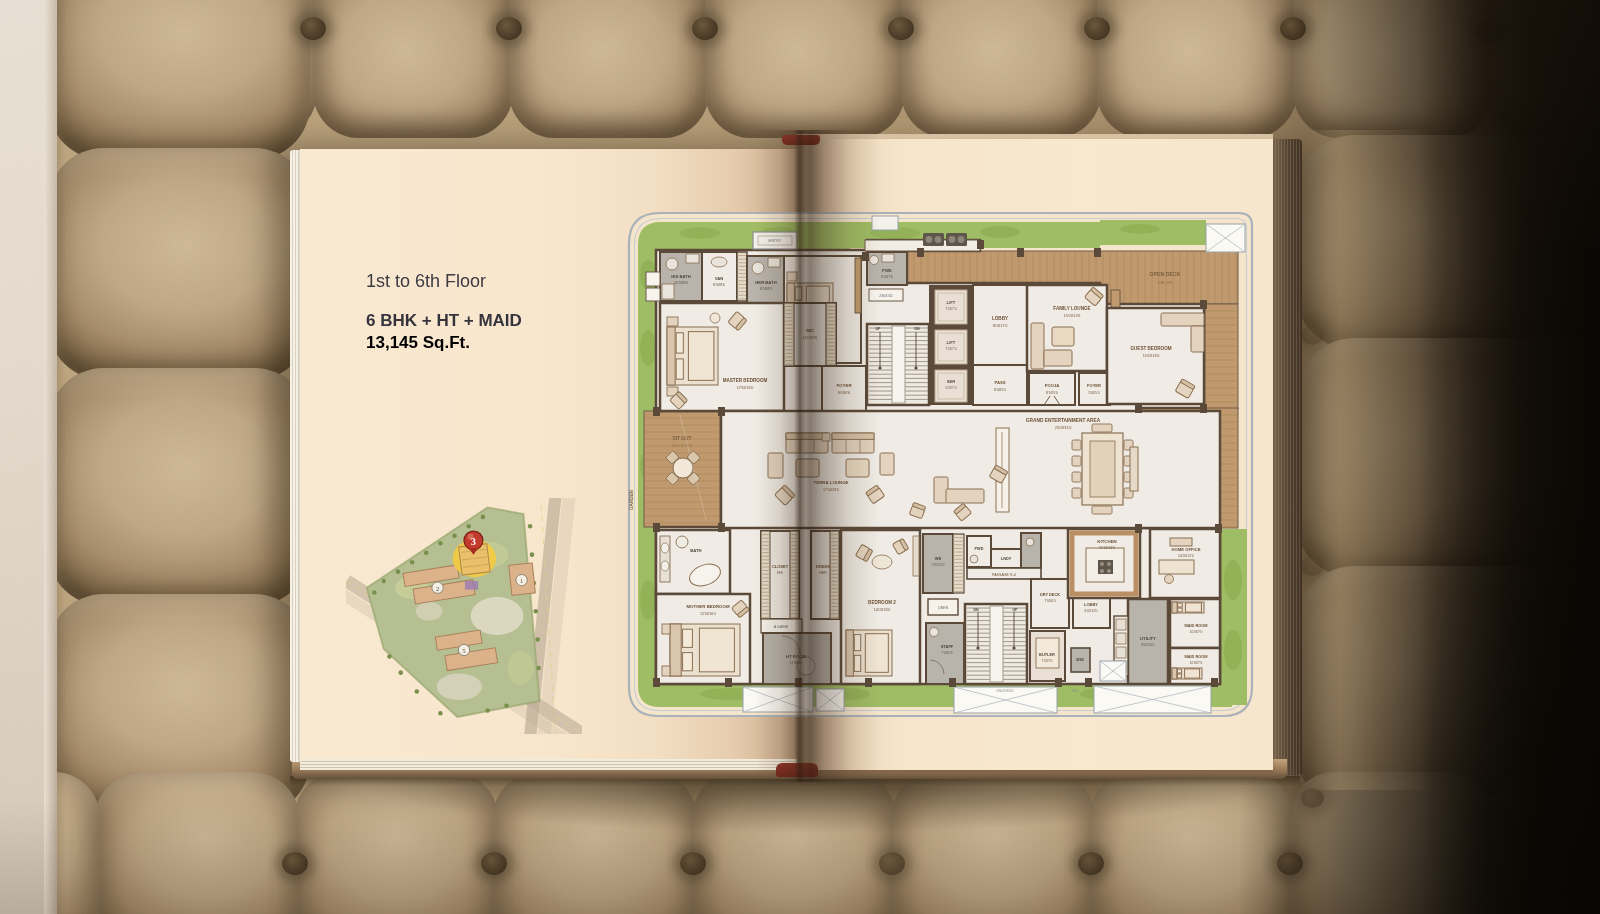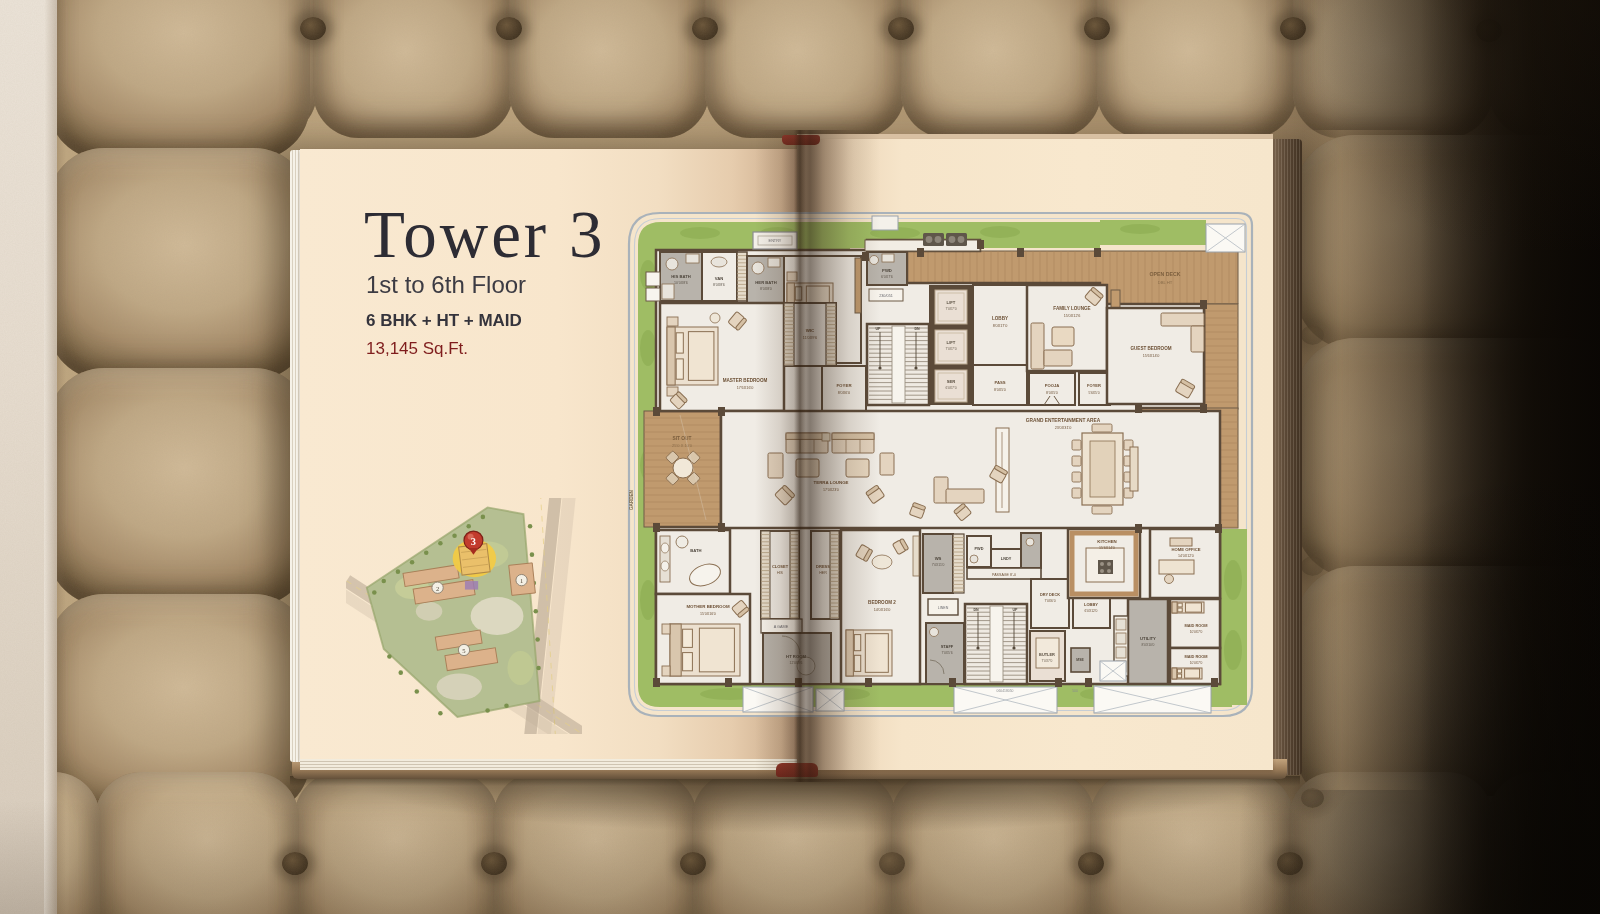--- a/index.html
+++ b/index.html
@@ -94,27 +94,26 @@
 <div class="abs" style="left:14px;top:629px;width:497px;height:11px;background:repeating-linear-gradient(180deg,#f2ecdd 0 2px,#cfc5b2 2px 3px);"></div>
 
 <div class="abs" style="left:511px;top:4px;width:476px;height:6px;background:#d8c0a2;"></div>
 
 <div class="abs" style="left:511px;top:9px;width:476px;height:631px;background:linear-gradient(90deg,#97816a 0%,#b59c81 2.5%,#d9bfa1 6%,#eed9bc 12%,#f6e5ca 22%,#f8e8ce 60%,#f6e6cc 100%);box-shadow:0 2px 3px rgba(80,60,40,.3);"></div>
 
 <div class="abs" style="left:496px;top:5px;width:38px;height:10px;border-radius:3px 3px 5px 5px;background:linear-gradient(180deg,#93352a,#75281d);"></div>
 
 <div class="abs" style="left:490px;top:633px;width:42px;height:14px;border-radius:6px 6px 3px 3px;background:linear-gradient(180deg,#8f3326,#6f241b);"></div>
 
-<div class="abs" style="left:78px;top:66px;font-family:'Liberation Serif',serif;font-size:67px;letter-spacing:3px;color:#2d2c34;">Tower 3</div>
-
-<div class="abs" style="left:80px;top:141px;font-size:24px;color:#3c3b43;">1st to 6th Floor</div>
+
+<div class="abs" style="left:80px;top:141px;font-size:18px;color:#3c3b43;">1st to 6th Floor</div>
 
 <div class="abs" style="left:80px;top:181px;font-size:17px;font-weight:bold;color:#35343c;">6 BHK + HT + MAID</div>
 
-<div class="abs" style="left:80px;top:209px;font-size:17px;font-weight:normal;color:#7f1d1d;">13,145 Sq.Ft.</div>
+<div class="abs" style="left:80px;top:203px;font-size:17px;font-weight:bold;color:#000000;">13,145 Sq.Ft.</div>
 
 <svg class="abs" style="left:60px;top:368px;" width="236" height="236" viewBox="0 0 250 250">
 
 <g opacity="0.6">
           <rect x="-40" y="128" width="330" height="14" fill="#bcab96" transform="rotate(33 60 180)"></rect>
           <rect x="-40" y="143" width="330" height="12" fill="#c9b8a3" opacity=".55" transform="rotate(33 60 180)"></rect>
           <line x1="-40" y1="135" x2="290" y2="135" stroke="#d8c158" stroke-width="1" stroke-dasharray="6 6" opacity=".7" transform="rotate(33 60 180)"></line>
         </g>
 
 <g opacity="0.65">

